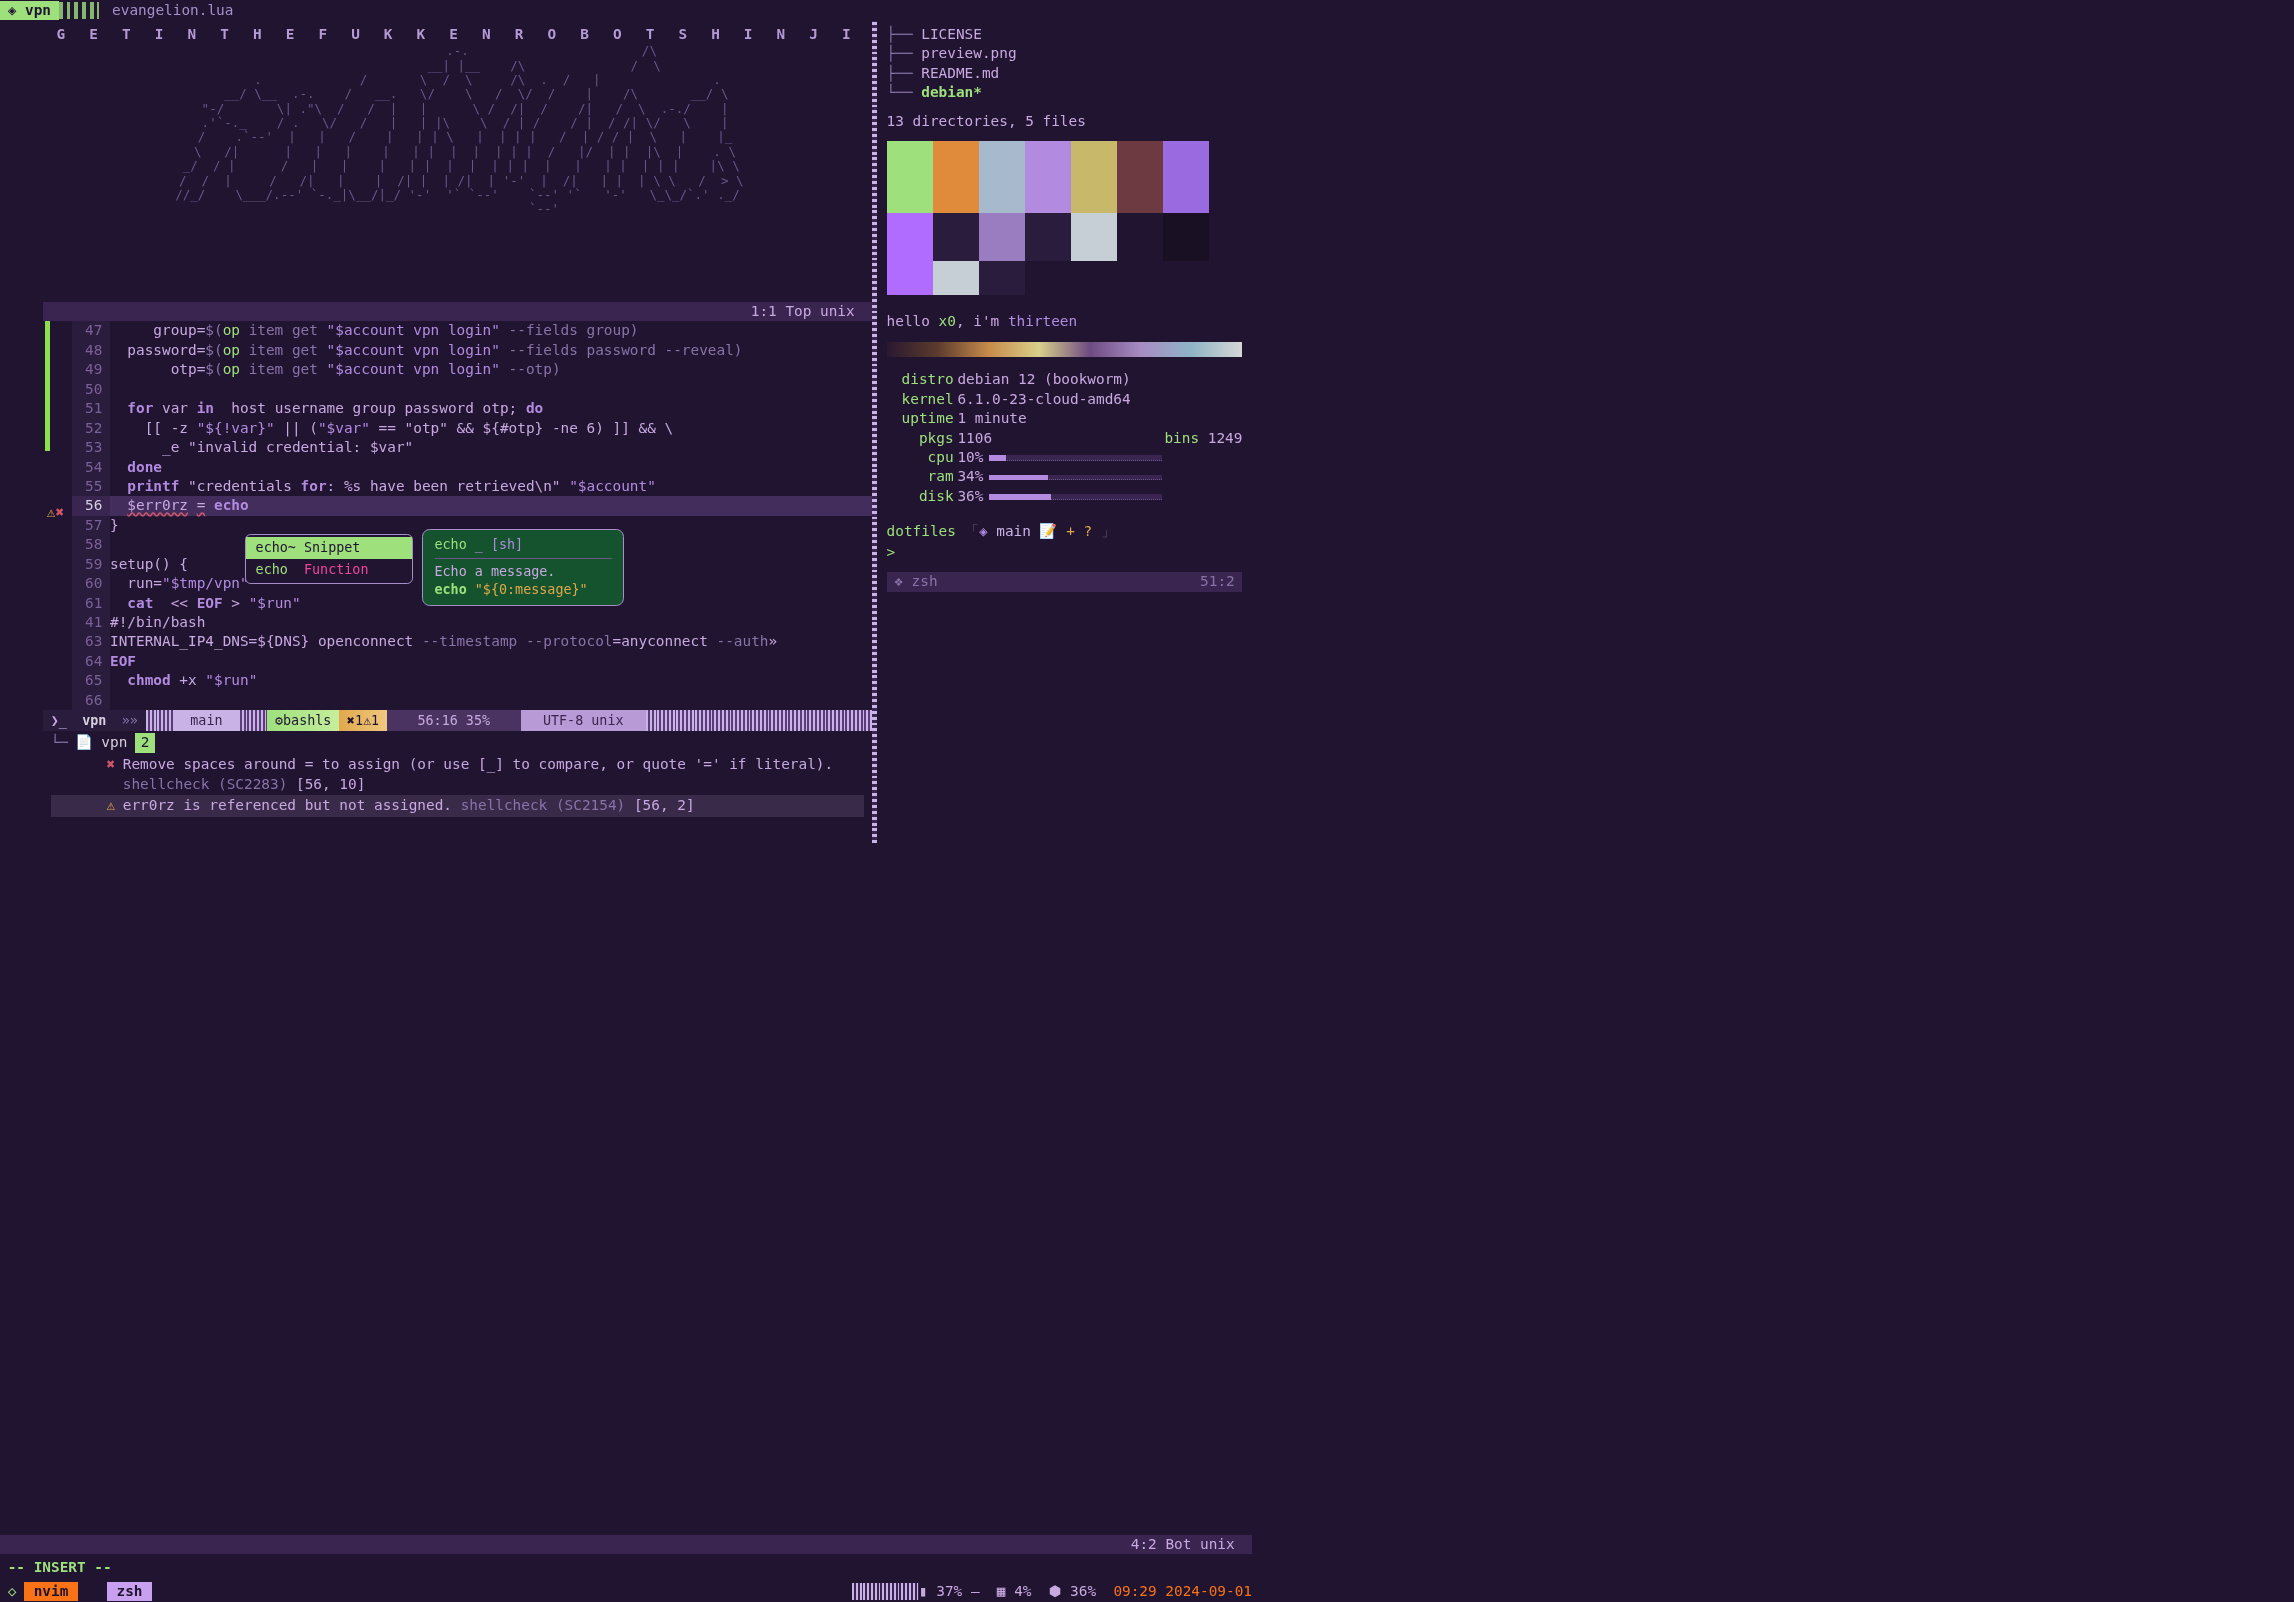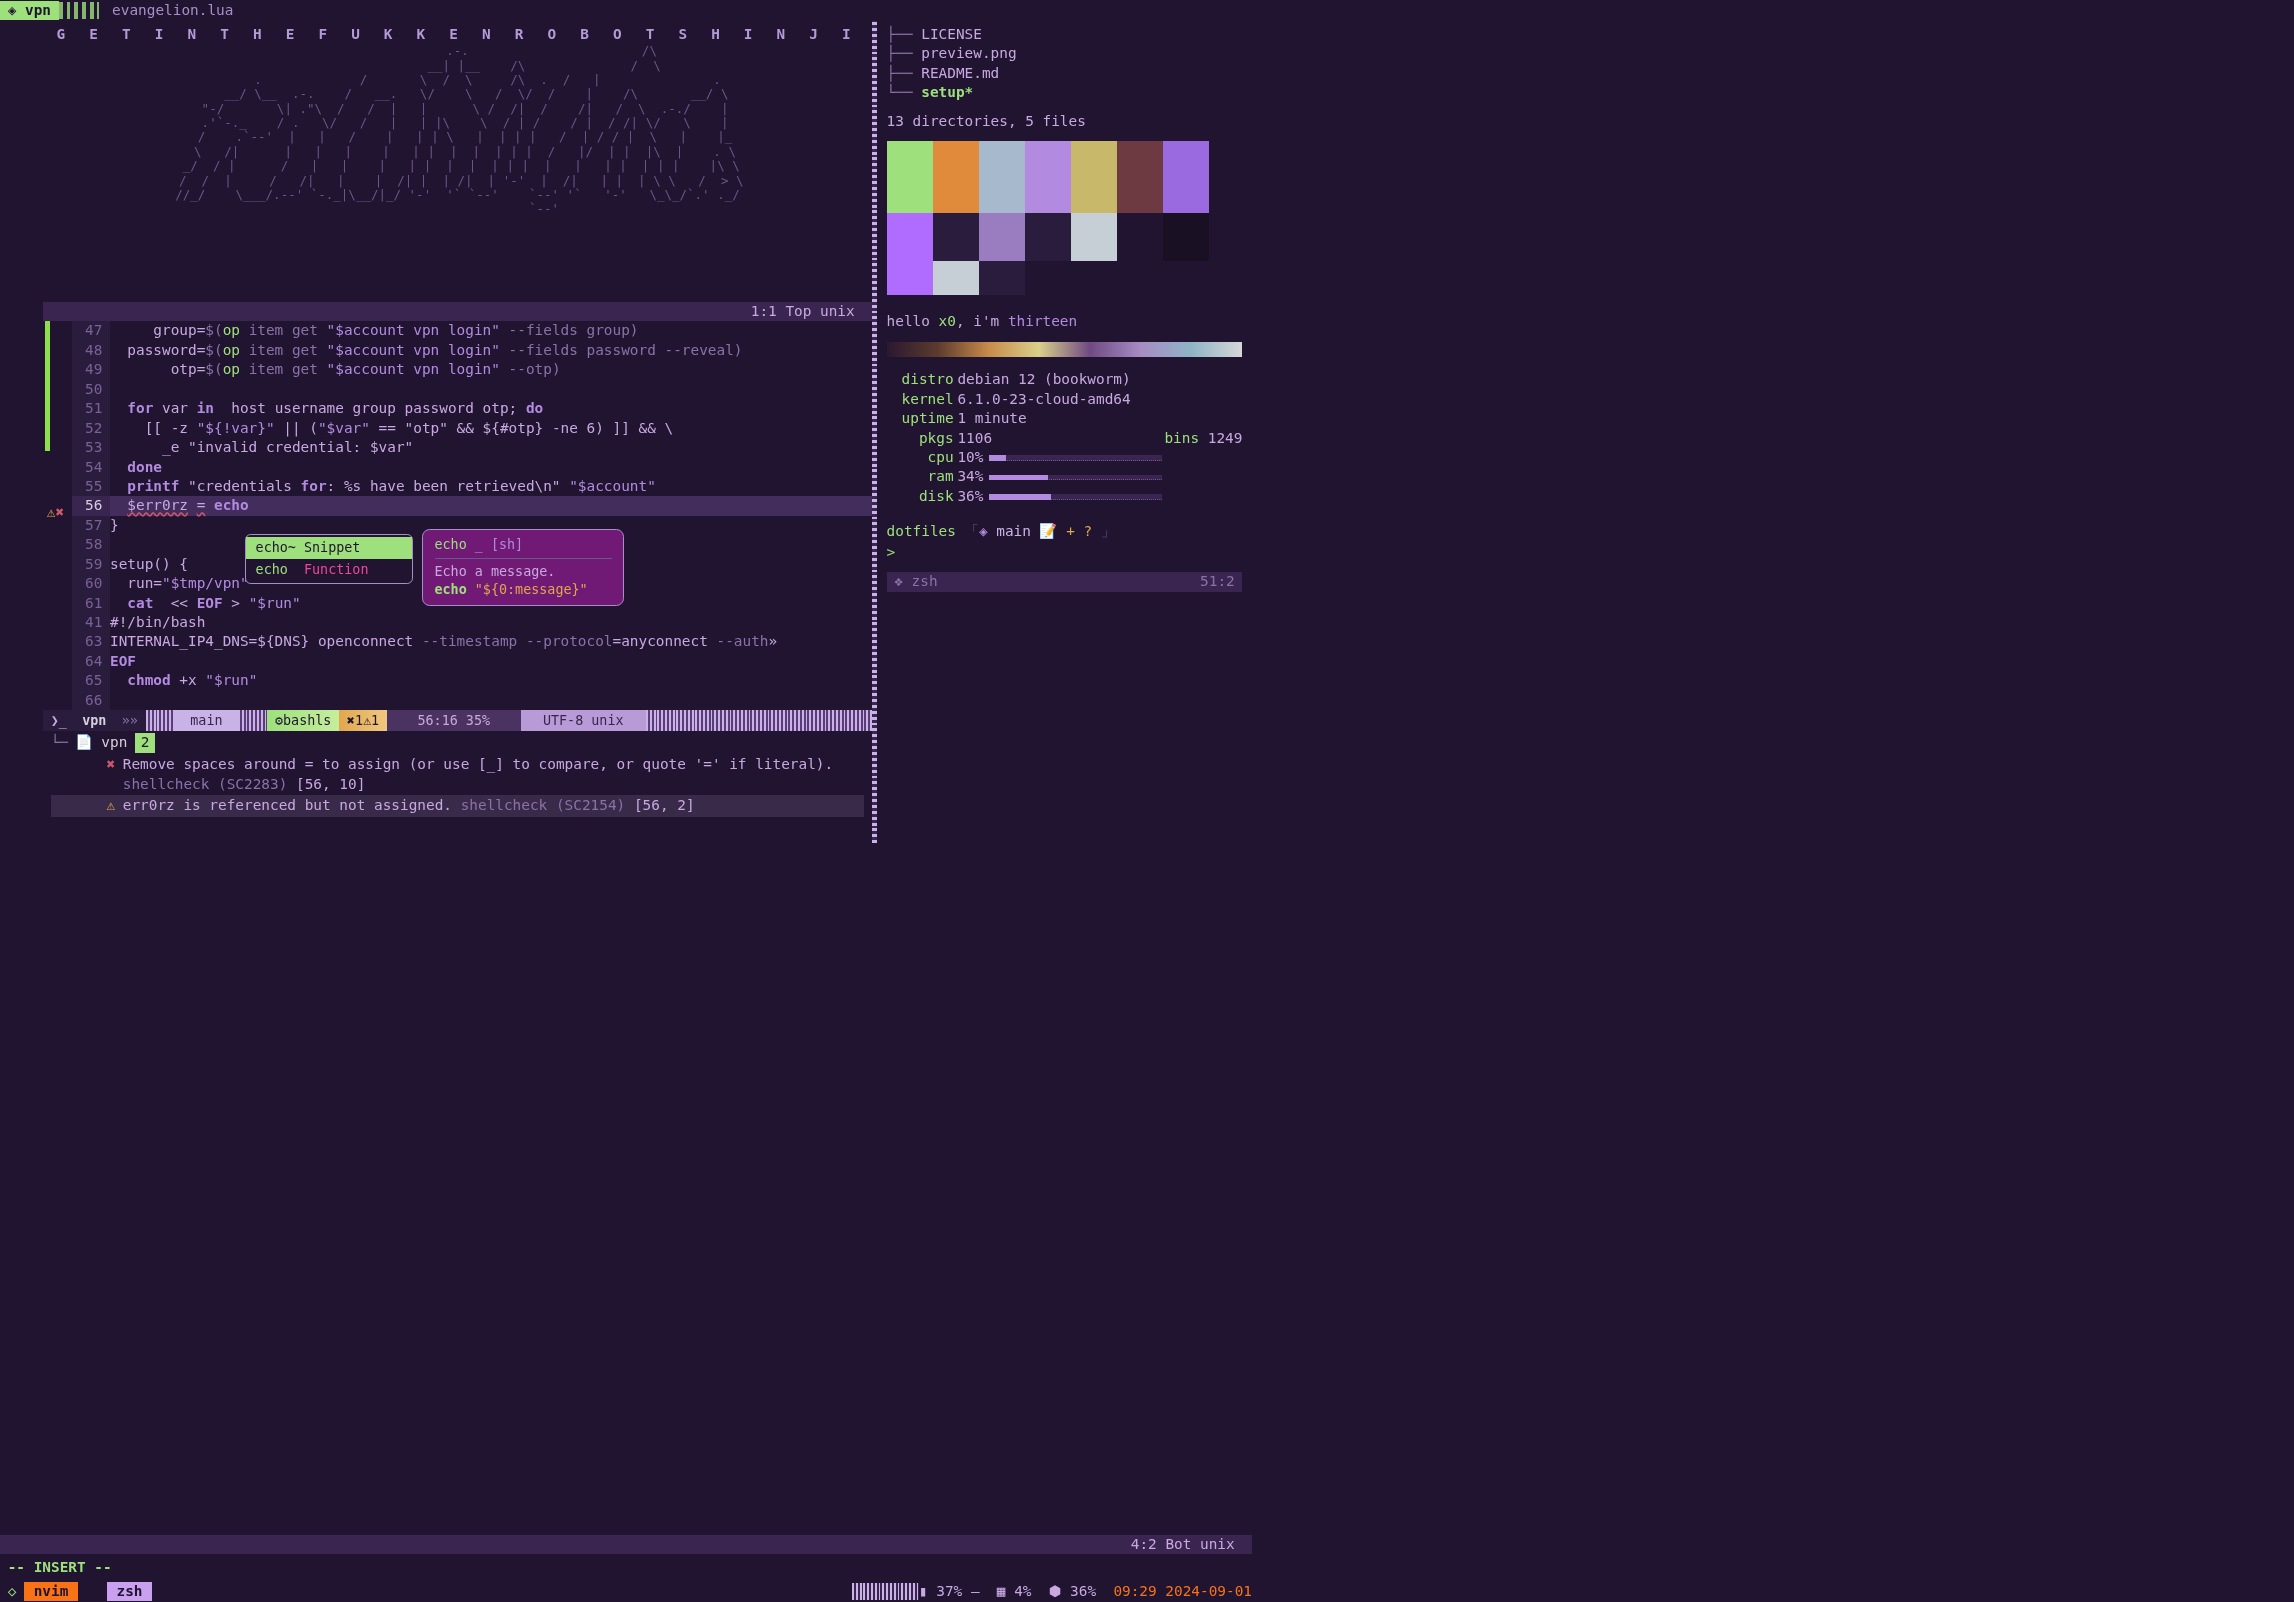--- a/index.html
+++ b/index.html
@@ -41,21 +41,21 @@
   .err { text-decoration: underline wavy #d0576a; }
   .warn-ic { color: #e0a84c; }
   .err-ic { color: #d0576a; }
   .popup {
     position: absolute; border: 1px solid #a68fc9; border-radius:5.8px; background:#201430;
     font-size:13.4px; padding:1.9px 0;
   }
   .popup .item { padding: 1.9px 9.6px; }
   .popup .item.sel { background: #9de07c; color: #201430; }
   .doc-pop {
-    position:absolute; border:1px solid #a68fc9; border-radius:7.7px; background:#701a75;
+    position:absolute; border:1px solid #a68fc9; border-radius:7.7px; background:#14532d;
     padding:5.8px 11.5px; font-size:13.4px;
   }
   .hr{border-top:1px solid #6b568c;margin:3.8px 0;}
   
   .status { display:flex; align-items:center; height:21px; font-size:13.4px;}
   .chip { padding:0 7.7px; height:21px; display:flex; align-items:center;}
   .bg-dark { background:#2a1c3d; color:#c8a8e0;}
   .bg-pur-l { background:#c9b3e6; color:#3a2550;}
   .bg-gr { background: linear-gradient(90deg,#9de07c,#c6ee9c); color:#201430;}
   .bg-or { background: linear-gradient(90deg,#e0a84c,#f0c880); color:#201430;}
@@ -239,21 +239,21 @@
           </div>
         </div>
     </div>
   </div>
 
   <div class="right">
     <div id="tree">
         <div class="tree-line"><span class="gray2">├── </span>LICENSE</div>
         <div class="tree-line"><span class="gray2">├── </span>preview.png</div>
         <div class="tree-line"><span class="gray2">├── </span>README.md</div>
-        <div class="tree-line"><span class="gray2">└── </span><span class="tree-green">setup*</span></div>
+        <div class="tree-line"><span class="gray2">└── </span><span class="tree-green">debian*</span></div>
       </div>
     <div style="height:9.6px;"></div>
     <div class="tree-line">13 directories, 5 files</div>
 
     <div class="swatch-grid">
       <div class="swatch-row" id="swr1">
           <div class="sw" style="background: rgb(157, 224, 124);"></div>
           <div class="sw" style="background: rgb(224, 138, 60);"></div>
           <div class="sw" style="background: rgb(167, 185, 204);"></div>
           <div class="sw" style="background: rgb(178, 139, 224);"></div>

